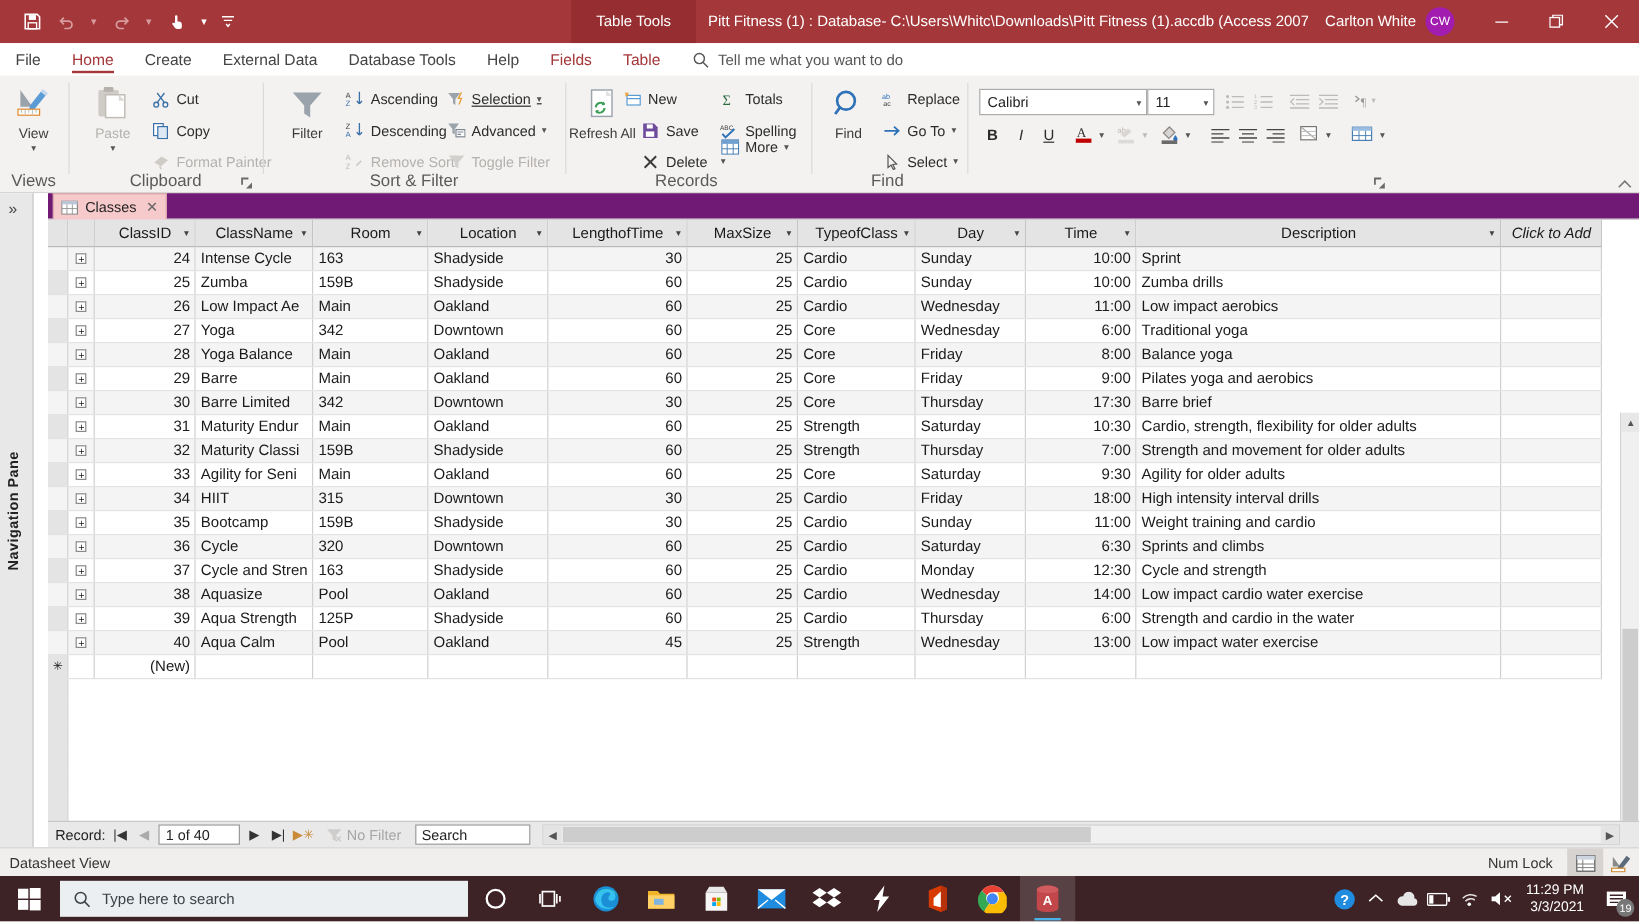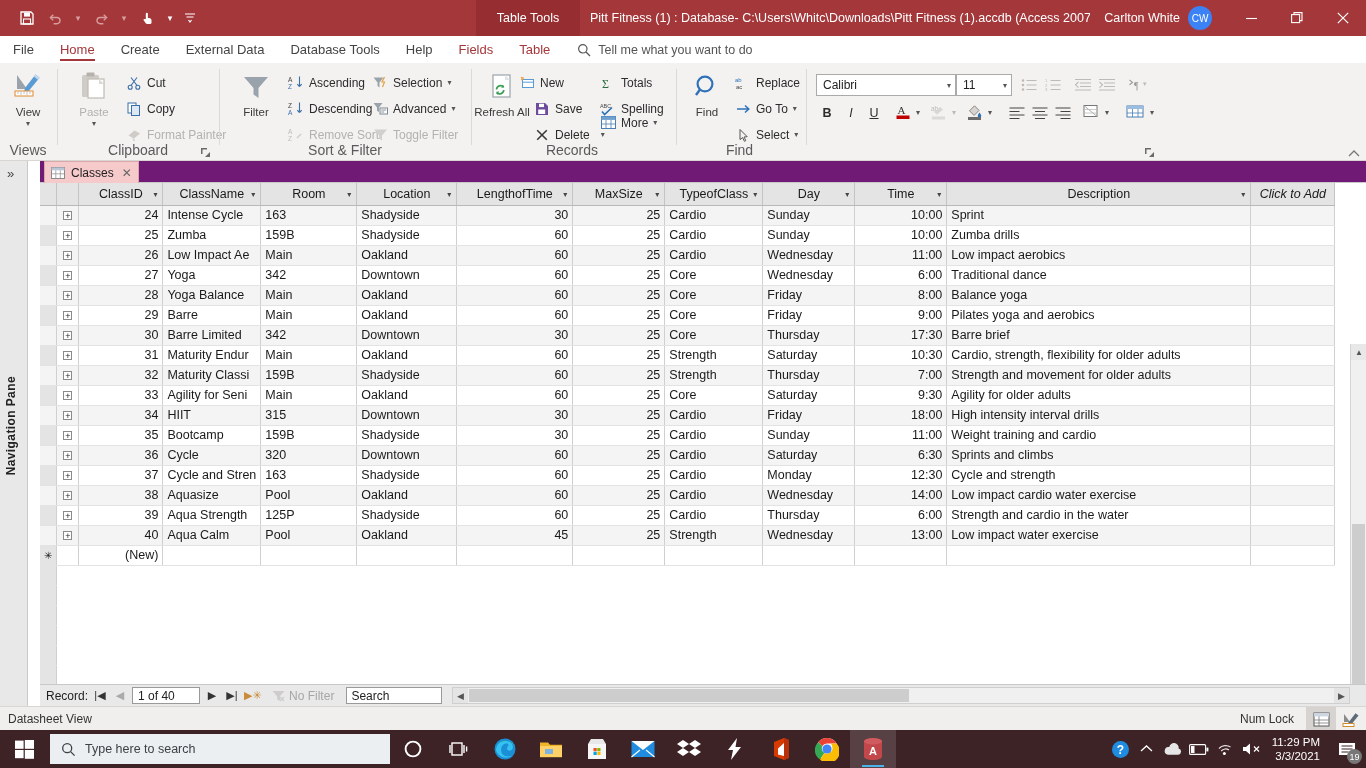--- a/index.html
+++ b/index.html
@@ -39,21 +39,21 @@
     position: absolute; left: 590px; top: 0; height: 36px; width: 500px;
     display: flex; align-items: center; color: #ffffff; font-size: 12.5px;
     white-space: nowrap; overflow: hidden; z-index:3;
   }
   .tb-user {
     position: absolute; right: 154px; top: 0; height: 36px;
     display: flex; align-items: center; gap: 8px; color: #fff; font-size: 12.5px; z-index:3;
   }
   .avatar {
     width: 24px; height: 24px; border-radius: 50%;
-    background: #3b82f6; color: #fff; font-size: 10px;
+    background: #a21caf; color: #fff; font-size: 10px;
     display: flex; align-items: center; justify-content: center;
   }
   .wincontrols { position: absolute; right: 0; top: 0; height: 36px; display: flex; z-index:3;}
   .wc { width: 46px; height: 36px; display: flex; align-items: center; justify-content: center; color: #fff; font-size: 13px; }
 
   
   .tabbar {
     position: absolute; left: 0; top: 36px; width: 1366px; height: 27px;
     background: #ffffff; display: flex; align-items: stretch;
   }
@@ -427,21 +427,21 @@
       <div class="smbtn dis" style="left:68px; top:61px;">
         <span class="sic">
           <svg width="16" height="15" viewBox="0 0 16 15">
               <text x="0" y="6.5" font-size="6.5" fill="#bbb" font-family="Liberation Sans">A</text>
               <text x="0" y="13.5" font-size="6.5" fill="#bbb" font-family="Liberation Sans">Z</text>
               <path d="M9 11l4-4" stroke="#ccc" stroke-width="1.4"></path>
             </svg>
         </span>
         <span>Remove Sort</span>
       </div>
-      <div class="smbtn" style="left:152px; top:9px;">
+      <div class="smbtn" style="left:152px; top:9px;text-decoration:underline;">
         <span class="sic">
           <svg width="15" height="14" viewBox="0 0 15 14">
               <path d="M0.5 1.5h10l-4 5v5l-2-1.5v-3.5z" fill="#9aa3ab"></path>
               <path d="M11.5 1l-2.5 5h2.5l-2 5" stroke="#e8a33d" stroke-width="1.2" fill="none"></path>
             </svg>
         </span>
         <span>Selection</span>
         <span style="font-size:8px;color:#555;">▾</span>
       </div>
       <div class="smbtn" style="left:152px; top:35px;">
@@ -842,21 +842,21 @@
               <td class="exp"><span class="box">+</span></td>
               <td class="num">27</td>
               <td>Yoga</td>
               <td>342</td>
               <td>Downtown</td>
               <td class="num">60</td>
               <td class="num">25</td>
               <td>Core</td>
               <td>Wednesday</td>
               <td class="num">6:00</td>
-              <td>Traditional dance</td>
+              <td>Traditional yoga</td>
               <td class="blankcell"></td>
             </tr>
             <tr class="alt">
               <td class="rowsel"></td>
               <td class="exp"><span class="box">+</span></td>
               <td class="num">28</td>
               <td>Yoga Balance</td>
               <td>Main</td>
               <td>Oakland</td>
               <td class="num">60</td>

